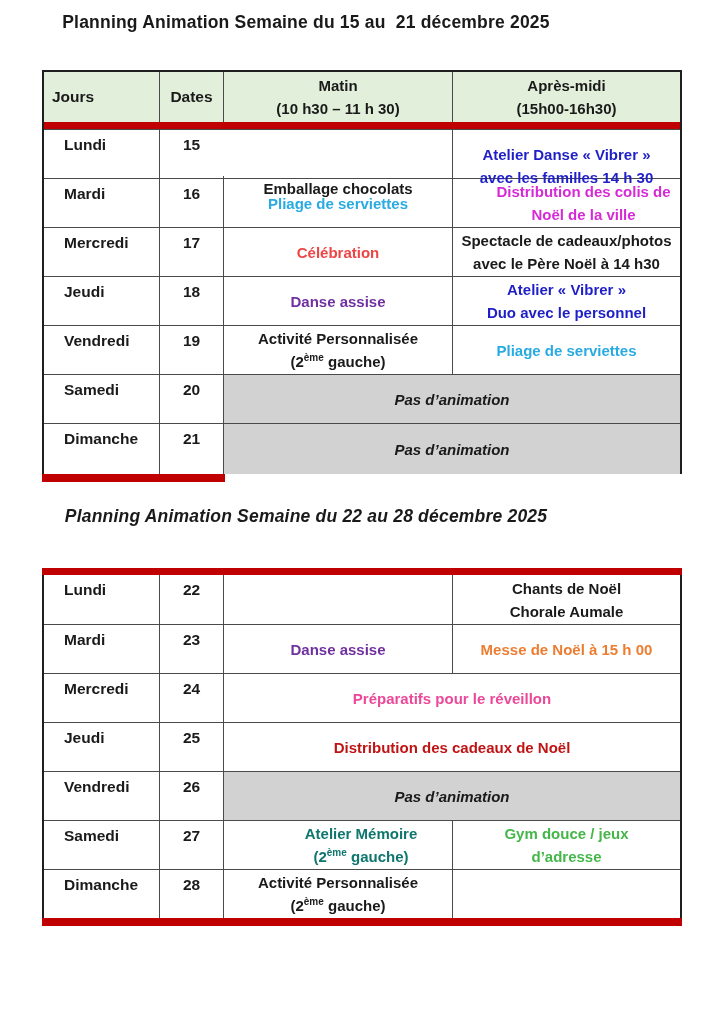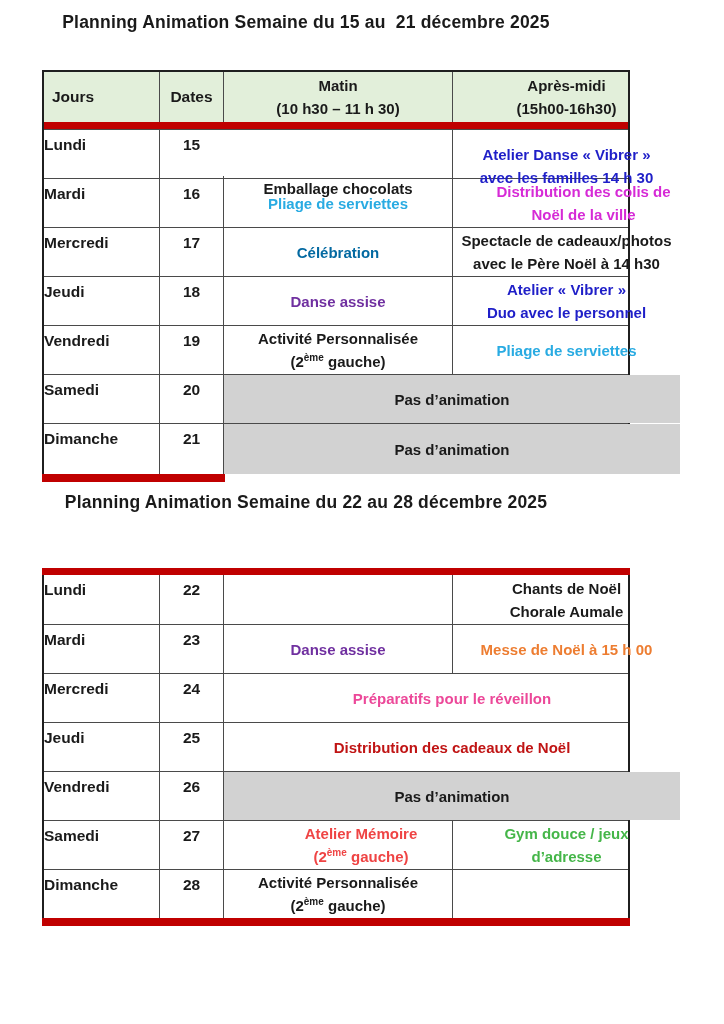--- a/index.html
+++ b/index.html
@@ -9,56 +9,56 @@
     font-family:"Liberation Sans", sans-serif;
     font-weight:700; color:#1a1a1a;
   }
   .page { position:absolute; inset:0; background:#fff; overflow:hidden; }
 
   .doc-title {
     position:absolute; left:0; width:612px; text-align:center;
     font-size:17.5px; letter-spacing:.2px; white-space:pre-wrap;
   }
   #title1 { top:12px; }
-  #title2 { top:492px; }
-
-  .tbl { position:absolute; left:42px; width:588px; }
+  #title2 { top:506px;font-style:italic; }
+
+  .tbl { position:absolute; left:42px; width:640px; }
   #table1 { top:70px; }
   #table2 { top:568px; }
 
   .rows-wrap { border:2px solid #1f1f1f; border-bottom:none; }
   #table2 .rows-wrap { border-top:none; border-bottom:none; }
 
   .row { display:grid; grid-template-columns:115px 64px 229px 228px; border-top:1px solid #4a4a4a; }
   .row.merged { grid-template-columns:115px 64px 457px; }
   .row:first-child { border-top:none; }
   .row { height:49px; }
   .row.tall { height:51px; }
   .hdr-row { height:50px; border-top:none; background:var(--header-green); }
 
   .cell { border-left:1px solid #4a4a4a; display:flex; flex-direction:column; justify-content:center; font-size:15px; }
   .cell:first-child { border-left:none; }
-  .day   { justify-content:flex-start; padding:6px 4px 0 0; text-align:left; font-size:15.5px; }
+  .day   { justify-content:flex-start; padding:6px 4px 0 20px; text-align:left; font-size:15.5px; }
   .date  { justify-content:flex-start; padding-top:6px; text-align:center; font-size:15.5px; }
   .act   { text-align:center; line-height:23px; padding:1px 2px; }
   .act span { display:block; }
   .act .supline { display:block; }
   sup { font-size:10px; vertical-align:super; line-height:0; }
 
   .hdr-row .cell { justify-content:center; }
   .hdr-jours { padding-left:8px; text-align:left; font-size:15.5px; }
   .hdr-dates { text-align:center; font-size:15.5px; }
   .hdr-two  { text-align:center; line-height:23px; }
   .hdr-two span { display:block; }
 
   .redband { height:7px; background:var(--accent-red); }
   .redband.bottom { height:8px; }
   .redband.partial { width:183px; height:8px; }
 
-  .gray { background:var(--no-anim-gray); text-align:center; justify-content:center; }
+  .gray { background:var(--no-anim-gray); font-style:italic; text-align:center; justify-content:center; }
   .gray span { display:block; }
 
   .merged-act { text-align:center; justify-content:center; }
 </style>
 </head>
 <body>
 
 <div class="page">
 
   <div class="doc-title" id="title1">Planning Animation Semaine du 15 au  21 décembre 2025</div>
@@ -100,21 +100,21 @@
           </div>
         <div class="cell act" style="color: rgb(214, 42, 214); padding-left: 36px;">
           <span>Distribution des colis de</span>
           <span>Noël de la ville</span>
         </div>
       </div>
 
       <div class="row">
         <div class="cell day">Mercredi</div>
         <div class="cell date">17</div>
-        <div class="cell act" style="color: #0369a1;">
+        <div class="cell act" style="color: #ef4444;">
             <span>Célébration</span>
           </div>
         <div class="cell act" style="color: rgb(26, 26, 26);">
           <span>Spectacle de cadeaux/photos</span>
           <span>avec le Père Noël à 14 h30</span>
         </div>
       </div>
 
       <div class="row">
         <div class="cell day">Jeudi</div>
@@ -209,21 +209,21 @@
         <div class="cell day">Vendredi</div>
         <div class="cell date">26</div>
         <div class="cell act gray">
             <span>Pas d’animation</span>
           </div>
       </div>
 
       <div class="row">
         <div class="cell day">Samedi</div>
         <div class="cell date">27</div>
-        <div class="cell act" style="color: #ef4444; padding-left: 48px;">
+        <div class="cell act" style="color: #0f766e; padding-left: 48px;">
           <span>Atelier Mémoire</span>
           <span class="supline"><span style="display:inline">(2</span><sup>ème</sup><span style="display:inline"> gauche)</span></span>
         </div>
         <div class="cell act" style="color: rgb(69, 182, 73);">
           <span>Gym douce / jeux</span>
           <span>d’adresse</span>
         </div>
       </div>
 
       <div class="row">

